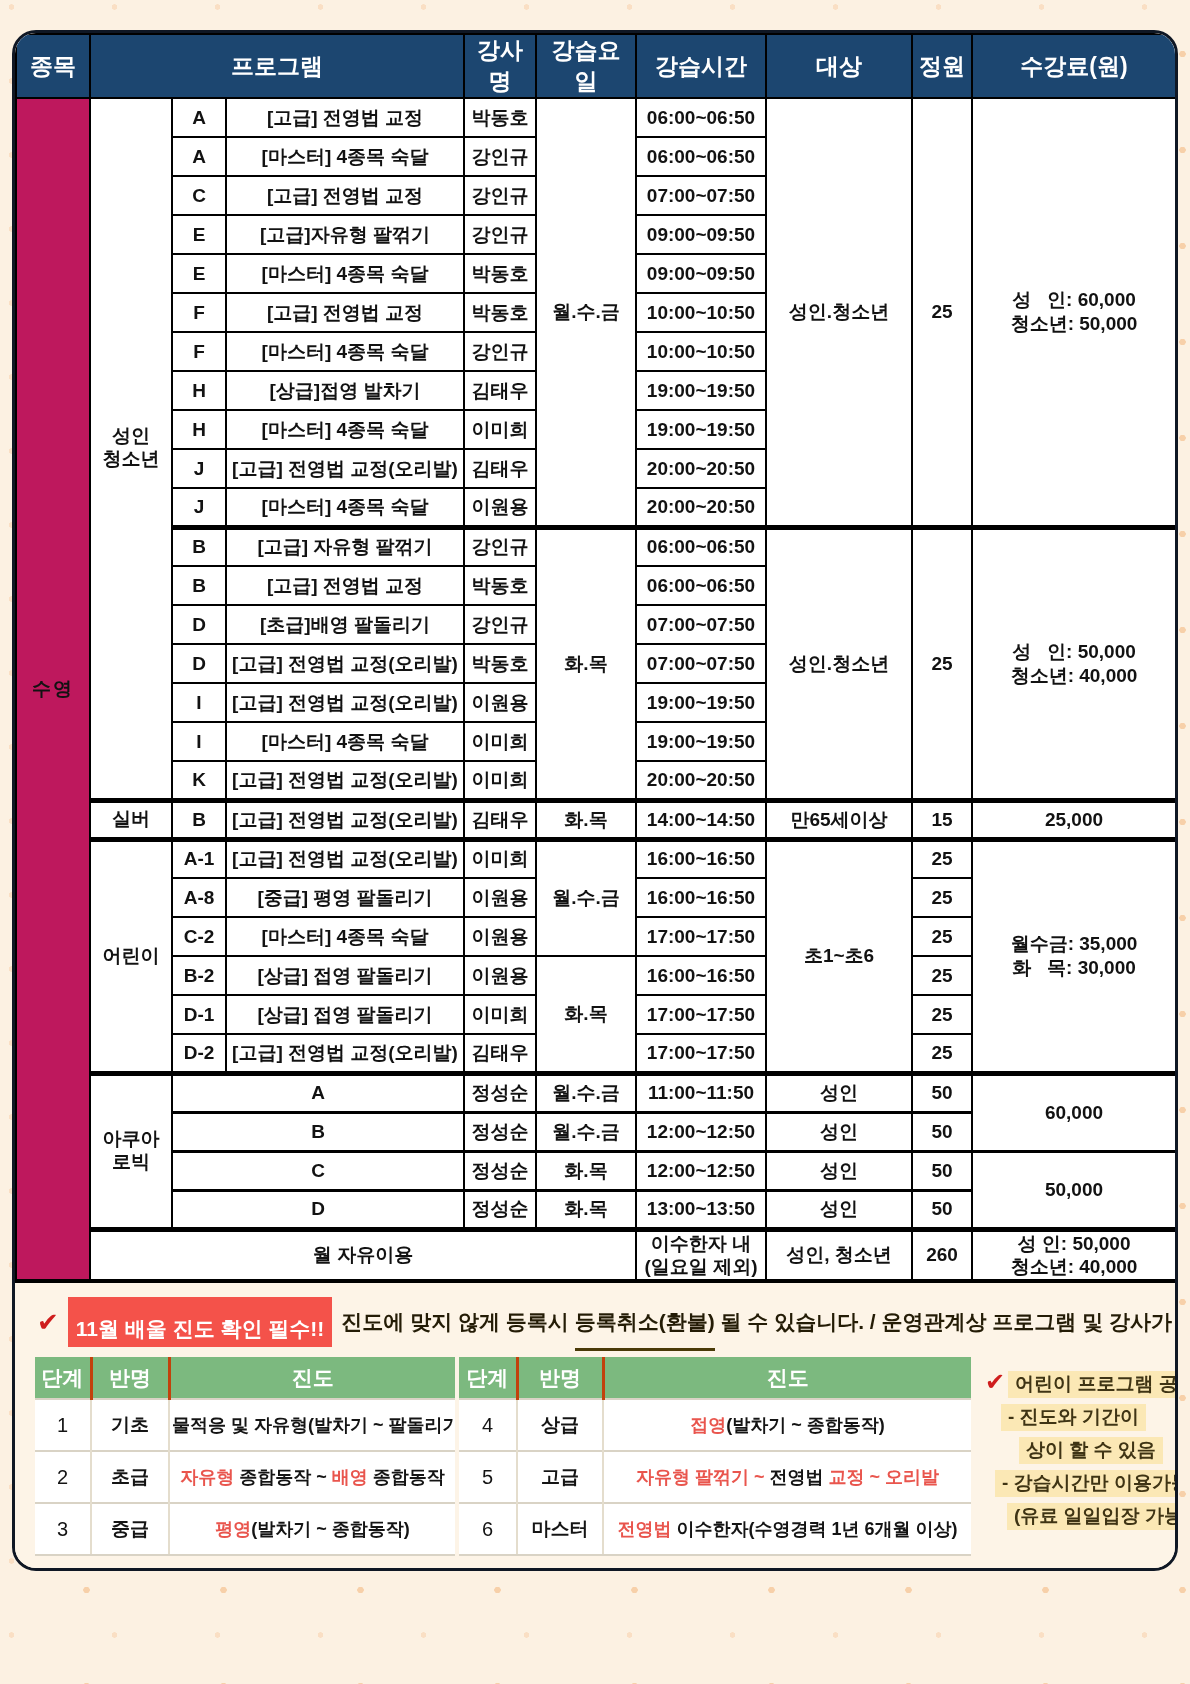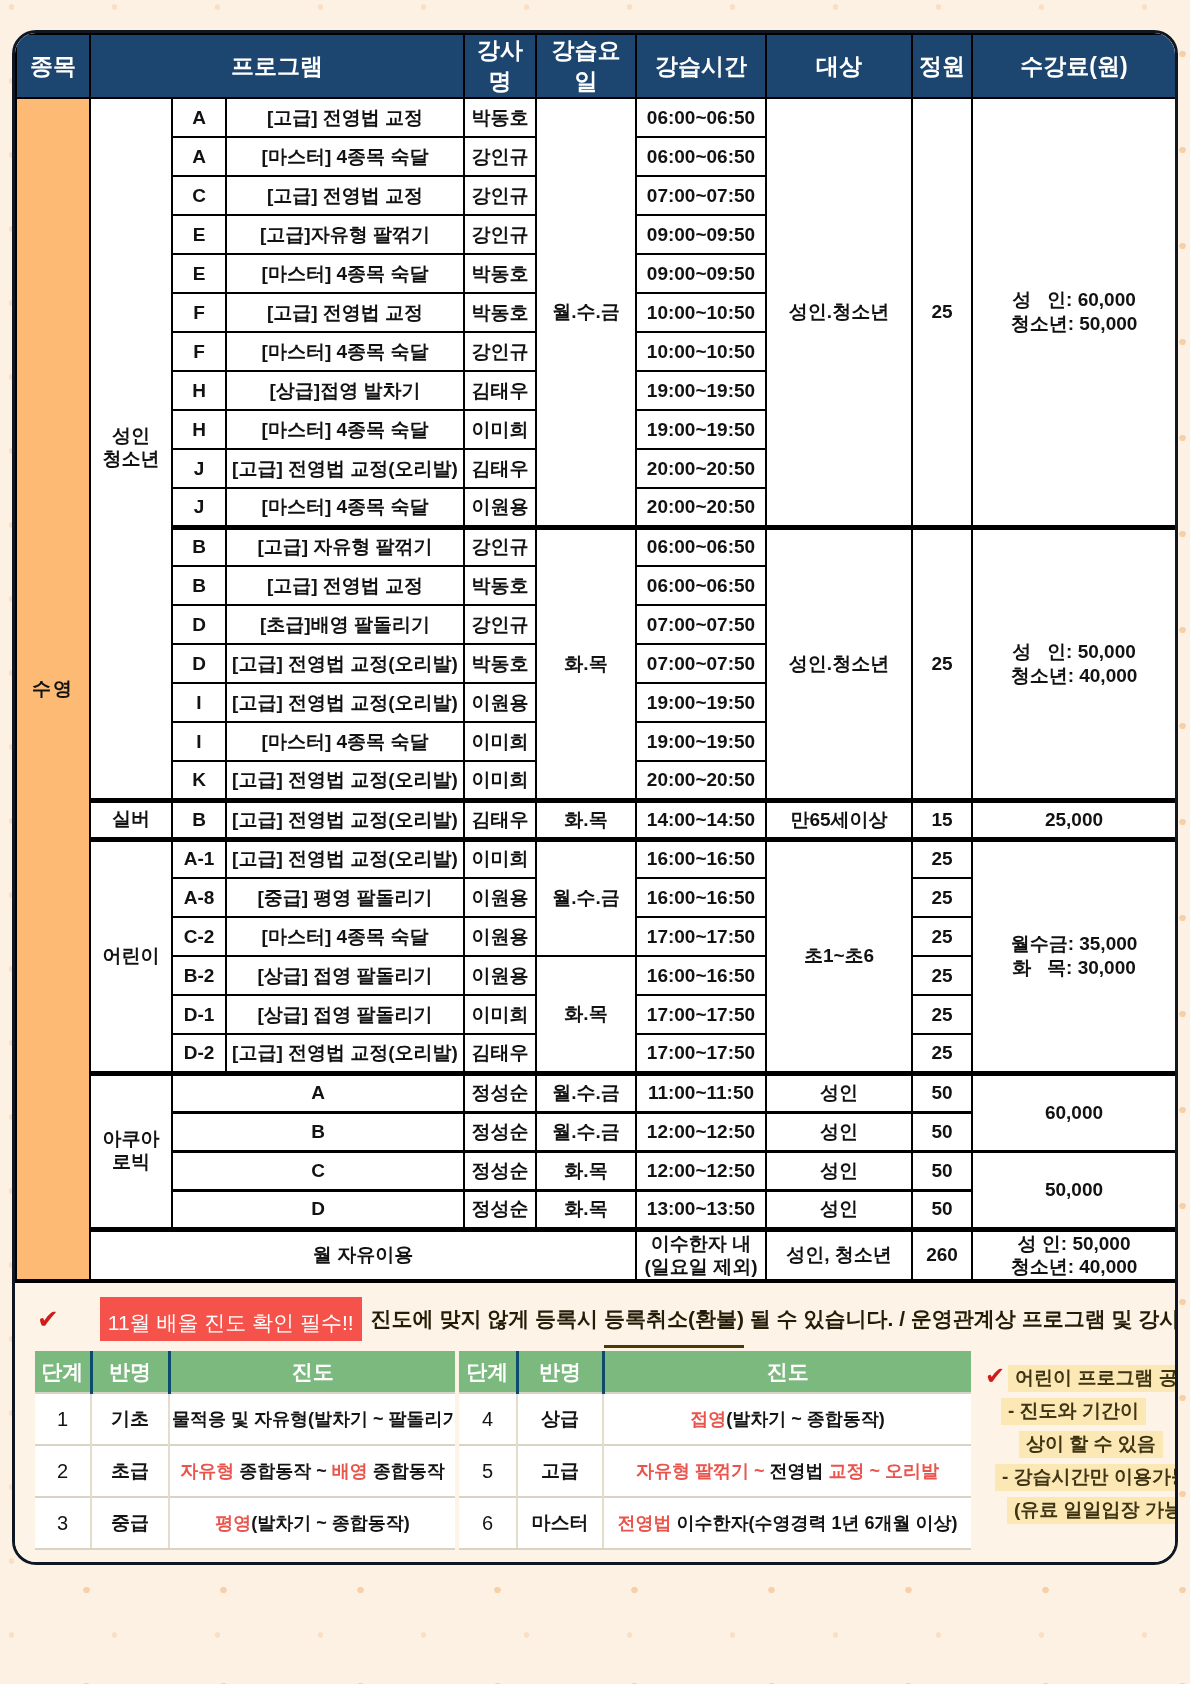--- a/index.html
+++ b/index.html
@@ -27,50 +27,50 @@
     font-weight:700;color:#121212;font-size:19px;padding:0 4px;overflow:hidden;
   }
   .maintable thead tr{height:58px;}
   .maintable thead td{background:#1c4670;color:#ffffff;font-size:23px;border-color:#000;}
   .maintable tbody tr{height:39px;}
   tr.h47{height:47px;}
   tr.mon{height:96px;}
   tr.sep>td{border-top:5px solid #000;}
   tr.aq>td{border-top:3px solid #000;}
   .pw{white-space:pre-wrap;line-height:1.25;}
-  .cat{background:#fdba74;font-size:27px;letter-spacing:2px;}
+  .cat{background:#be185d;font-size:27px;letter-spacing:2px;}
   .grp{font-size:19px;line-height:1.2;}
   .cls{font-weight:400;font-size:20px;}
   .prog{text-align:left;padding-left:10px;}
   .tch{font-size:19px;margin-top:12px;}
   .days{font-size:19px;}
   .time{font-weight:400;font-size:20px;}
   .tgt{font-size:19px;margin-left:8px;}
   .num{font-weight:400;font-size:20px;}
   .fc{font-weight:400;font-size:20px;}
   .fee{text-align:left;padding-left:20px;font-size:19px;}
   .mono{font-size:20px;}
 
   .bottom{padding:6px 14px 12px;background:#fdf4e7;}
   .footer-note{
     display:flex;align-items:center;gap:9px;
     padding:8px 4px 8px 8px;font-size:21px;font-weight:700;color:#241c06;
     white-space:nowrap;
   }
   .chk{color:#cf1d1d;font-size:26px;line-height:1;}
-  .redbox{background:#f4524a;color:#fff;padding:12px 8px 4px;font-weight:400;margin-left:32px;}
+  .redbox{background:#f4524a;color:#fff;padding:18px 8px 4px;font-weight:700;}
   .ul{border-bottom:3px solid #4a3a08;padding-bottom:15px;}
 
   .progress-wrap{display:flex;align-items:flex-start;gap:4px;padding:2px 2px 0 6px;}
   table.ptable{border-collapse:collapse;table-layout:fixed;}
   .ptable td{text-align:center;vertical-align:middle;padding:0 2px;overflow:hidden;}
   .ptable tr.ph{height:42px;}
   .ptable tr.ph td{
     background:#7cb97f;color:#fff;font-size:21px;font-weight:700;
-    border-left:3px solid #0c4a6e;
+    border-left:3px solid #c2410c;
   }
   .ptable tr.ph td:first-child{border-left:none;}
   .ptable tr.pr{height:52px;background:#fff;}
   .ptable tr.pr td{
     border-top:2px solid #d9d3c5;border-left:2px solid #e4ddcd;
     font-size:19px;color:#141414;font-weight:700;white-space:nowrap;
   }
   .ptable tr.pr td:first-child{border-left:none;}
   .ptable tr.pr:last-child td{border-bottom:2px solid #d9d3c5;}
   .pn{font-weight:400 !important;font-size:20px !important;}

